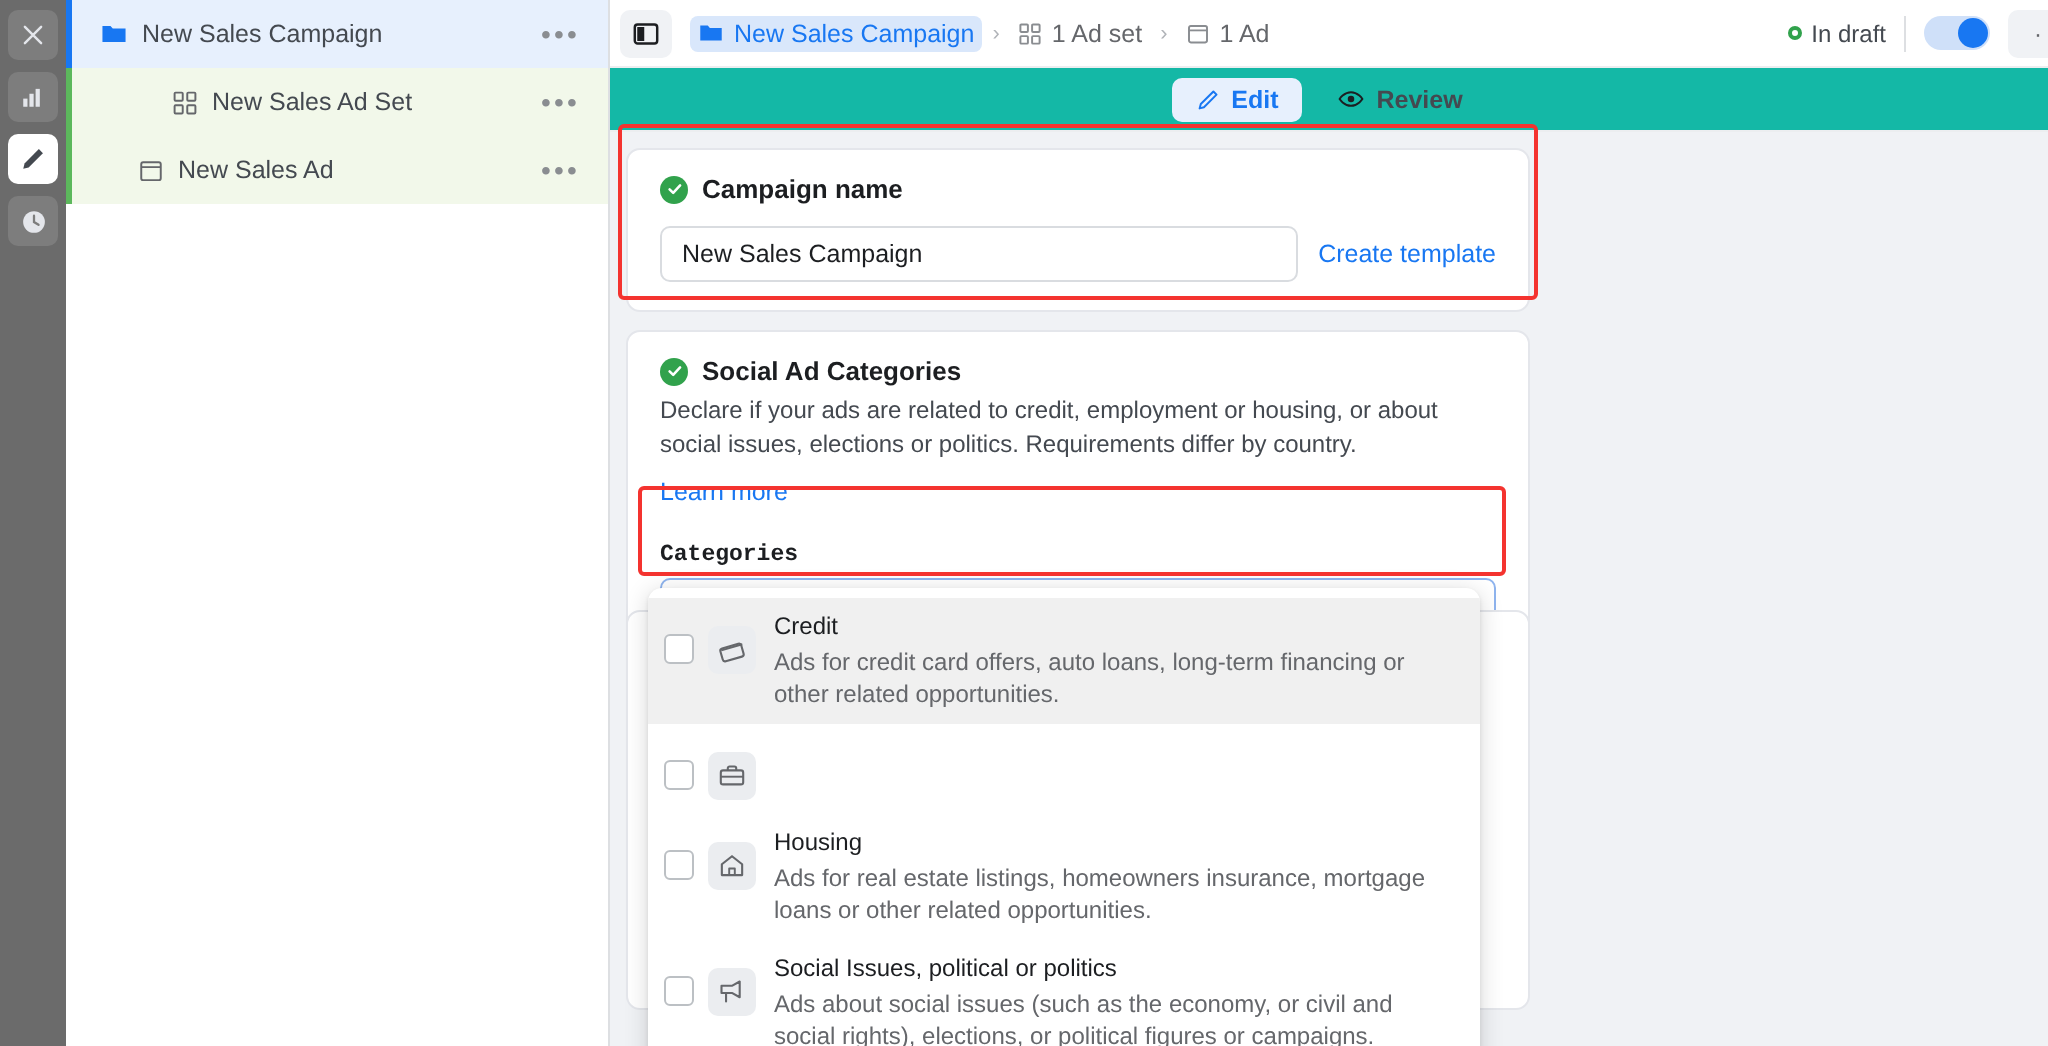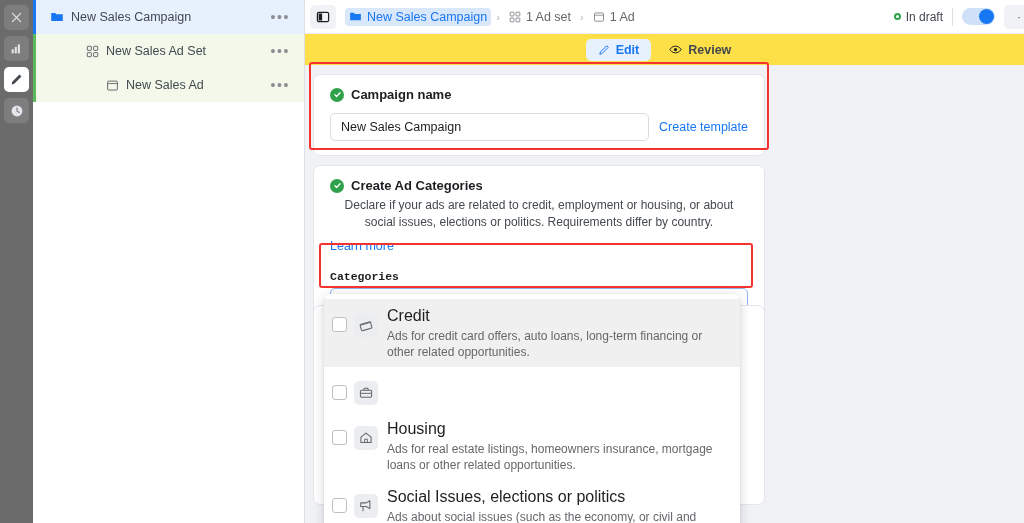--- a/index.html
+++ b/index.html
@@ -60,21 +60,21 @@
   .tree-row.ad .bar { background: #5cb85c; }
   .tree-label { white-space: nowrap; overflow: hidden; text-overflow: ellipsis; }
   .tree-icon { display: flex; align-items: center; justify-content: center; flex: 0 0 auto; margin-right: 7px; }
   .tree-dots {
     margin-left: auto; margin-right: 14px;
     color: #8a8d91; font-size: 14px; letter-spacing: 1.6px;
     line-height: 6px; cursor: pointer; user-select: none;
   }
   .ind-1 { padding-left: 17px; }
   .ind-2 { padding-left: 53px; }
-  .ind-3 { padding-left: 73px; }
+  .ind-3 { padding-left: 36px; }
 
   
   .main {
     flex: 1 1 auto; height: 523px;
     background: #f0f2f5;
     position: relative;
     overflow: hidden;
   }
   .topbar {
     height: 34px; background: #ffffff;
@@ -120,21 +120,21 @@
   .edge-btn {
     width: 30px; height: 24px; border-radius: 5px;
     background: #f0f2f5; flex: 0 0 auto; cursor: pointer;
     display: flex; align-items: center; justify-content: center;
     color: #65676b; font-size: 12px;
     margin-right: -16px;
   }
 
   
   .tabs {
-    height: 32px; background: #fde047;
+    height: 32px; background: #14b8a6;
     display: flex; align-items: center; justify-content: center;
     gap: 6px; border-bottom: 1px solid #eceef0;
   }
   .tab {
     display: flex; align-items: center; gap: 6px;
     font-size: 12.5px; font-weight: bold;
     padding: 4px 12px; border-radius: 5px;
     cursor: pointer; color: #444950;
   }
   .tab.active { background: #e7f0fd; color: #1877f2; }
@@ -171,21 +171,21 @@
   }
   .field-row { display: flex; align-items: center; gap: 10px; margin-top: 11px; }
   .text-input {
     flex: 1 1 auto; height: 28px;
     border: 1px solid #d9dce0; border-radius: 5px;
     background: #fff; font-size: 12.5px; color: #1c1e21;
     padding: 0 10px; outline: none;
     font-family: "Liberation Sans", sans-serif;
   }
   .link { color: #1877f2; font-size: 12.5px; cursor: pointer; white-space: nowrap; }
-  .sec-desc { font-size: 12px; color: #444950; line-height: 1.38; margin-top: 4px; text-align: center; }
+  .sec-desc { font-size: 12px; color: #444950; line-height: 1.38; margin-top: 4px; }
   .learn { margin-top: 9px; display: inline-block; }
   .field-label { font-size: 11.5px; font-weight: bold; color: #1c1e21; margin-top: 16px; font-family: Liberation Mono, monospace; }
   .select {
     height: 28px; margin-top: 5px;
     border: 1px solid #8fb4ee; border-radius: 5px;
     background: #fff; display: flex; align-items: center;
     padding: 0 10px; cursor: pointer;
     font-size: 12.5px; color: #8a8d91;
   }
   .caret { margin-left: auto; color: #444950; font-size: 9px; }
@@ -213,21 +213,21 @@
     border: 1px solid #bcc0c4; border-radius: 3px;
     background: #fff; margin-top: 11px; margin-right: 7px;
   }
   .opt-icon {
     width: 24px; height: 24px; flex: 0 0 auto;
     border-radius: 5px; background: #ebedf0;
     display: flex; align-items: center; justify-content: center;
     margin-top: 7px; margin-right: 9px;
   }
   .opt-txt { flex: 1 1 auto; min-width: 0; }
-  .opt-title { font-size: 16px; color: #1c1e21; line-height: 1.3; }
+  .opt-title { font-size: 12px; color: #1c1e21; line-height: 1.3; }
   .opt-desc { font-size: 12px; color: #65676b; line-height: 1.35; margin-top: 1px; }
 
   .ghost-card {
     position: absolute;
     left: 8px; top: 239px;
     width: 452px; height: 200px;
     background: #ffffff;
     border: 1px solid #e4e6eb;
     border-radius: 7px;
     z-index: 3;
@@ -398,21 +398,21 @@
         </div>
       </div>
 
       <div class="card" style="margin-top:9px;">
         <div class="sec-head">
           <span class="check-circle">
             <svg width="9" height="9" viewBox="0 0 12 12">
                 <path d="M2.4 6.2 L4.8 8.6 L9.4 3.6" stroke="#fff" stroke-width="1.7" fill="none" stroke-linecap="round" stroke-linejoin="round"></path>
               </svg>
           </span>
-          <span>Create Ad Categories</span>
+          <span>Social Ad Categories</span>
         </div>
         <div class="sec-desc">Declare if your ads are related to credit, employment or housing, or about social issues, elections or politics. Requirements differ by country.</div>
         <span class="link learn">Learn more</span>
         <div class="field-label">Categories</div>
         <div class="select">
           <span>No categories declared</span>
           <span class="caret">▼</span>
         </div>
       </div>
 
@@ -459,21 +459,21 @@
 
         <div class="opt">
           <div class="opt-check"></div>
           <div class="opt-icon">
             <svg width="14" height="14" viewBox="0 0 16 16" stroke="#65676b" stroke-width="1.2" fill="none" stroke-linejoin="round">
               <path d="M2 4.4h6.2L12.4 2v9L8.2 8.6H2Z"></path>
               <path d="M4.6 8.6 V13.4" stroke-linecap="round"></path>
             </svg>
           </div>
           <div class="opt-txt">
-            <div class="opt-title">Social Issues, elections or politics</div>
+            <div class="opt-title">Social Issues, political or politics</div>
             <div class="opt-desc">Ads about social issues (such as the economy, or civil and social rights), elections, or political figures or campaigns.</div>
           </div>
         </div>
       </div>
 
       <div class="hl-box" style="left:4px; top:-4px; width:460px; height:88px;"></div>
       <div class="hl-box" style="left:14px; top:177px; width:434px; height:45px;"></div>
     </div>
   </div>
 </div>

